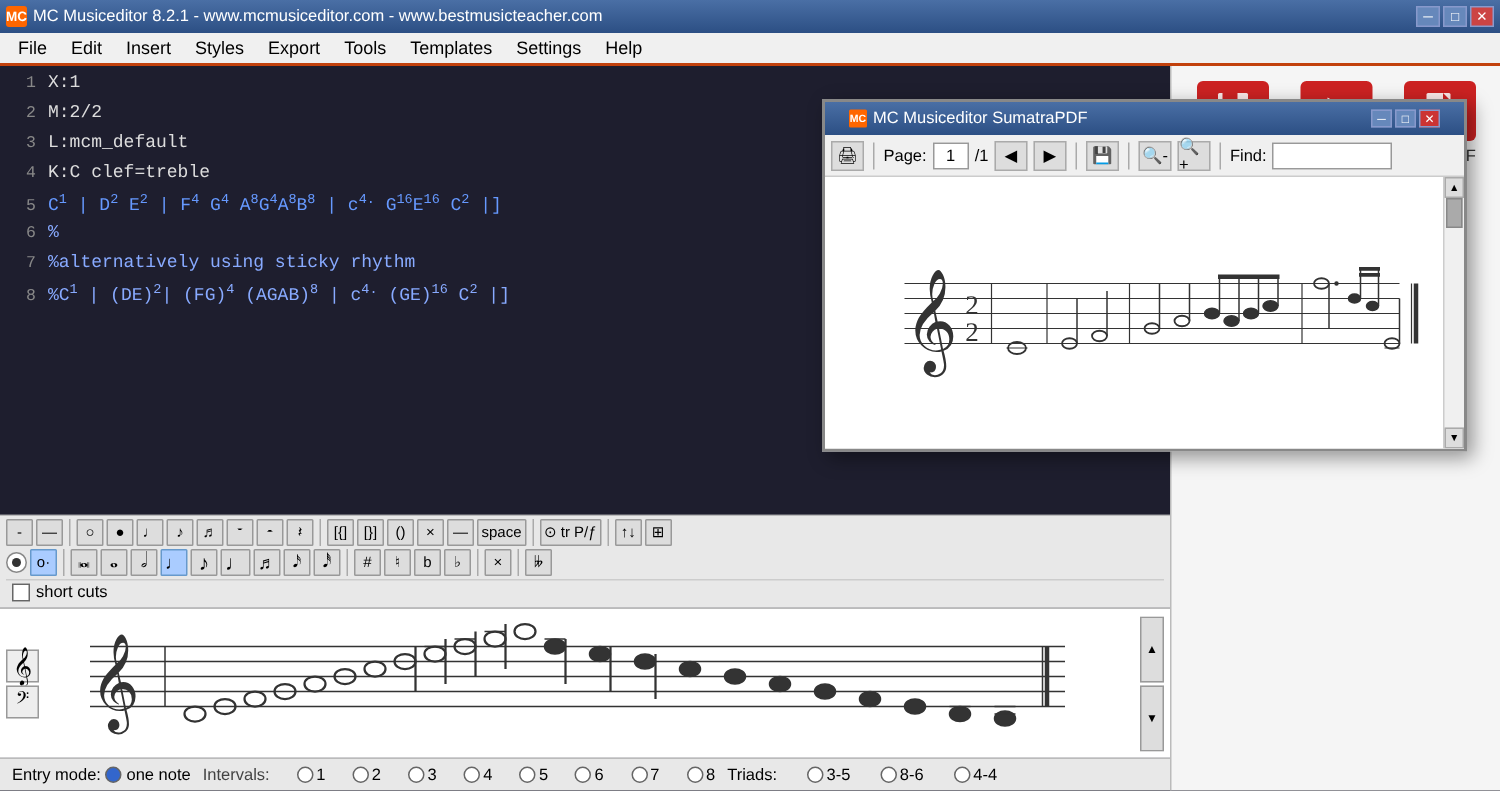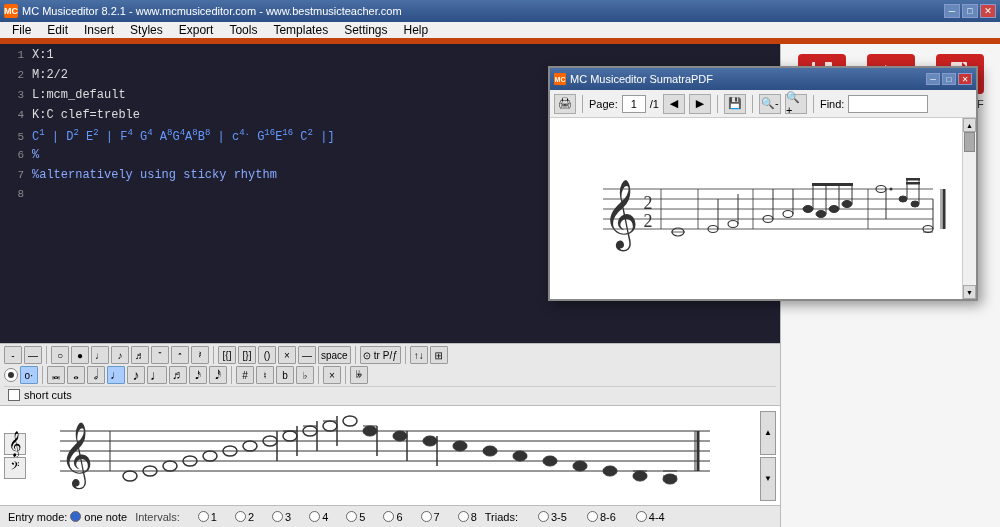--- a/index.html
+++ b/index.html
@@ -58,21 +58,21 @@
       justify-content: center;
     }
     .tb-btn.close { background: #cc4444; }
 
     
     .menu-bar {
       background: #f0f0f0;
       height: 22px;
       display: flex;
       align-items: center;
-      border-bottom: 6px solid #c2410c;
+      border-bottom: 2px solid #c2410c;
       padding: 0 4px;
     }
     .menu-item {
       padding: 2px 8px;
       cursor: pointer;
       font-size: 12px;
       color: #000;
     }
     .menu-item.new-version {
       color: #0000cc;
@@ -323,21 +323,21 @@
       flex-direction: column;
       z-index: 10;
     }
     .pdf-title-bar {
       background: linear-gradient(to bottom, #4a6fa5, #2c4f84);
       color: white;
       height: 22px;
       display: flex;
       align-items: center;
       justify-content: space-between;
-      padding: 0 4px;
+      padding: 0 16px;
       font-size: 11px;
     }
     .pdf-title-left {
       display: flex;
       align-items: center;
       gap: 4px;
     }
     .pdf-title-icon {
       width: 12px;
       height: 12px;
@@ -524,20 +524,21 @@
       <div class="code-line">
         <span class="line-num">6</span>
         <span class="line-content comment">%</span>
       </div>
       <div class="code-line">
         <span class="line-num">7</span>
         <span class="line-content comment">%alternatively using sticky rhythm</span>
       </div>
       <div class="code-line">
         <span class="line-num">8</span>
+        <span class="line-content comment">%C<span class="note-upper">1</span> | (DE)<span class="note-upper">2</span>| (FG)<span class="note-upper">4</span> (AGAB)<span class="note-upper">8</span> | c<span class="note-upper">4.</span> (GE)<span class="note-upper">16</span> C<span class="note-upper">2</span> |]</span>
       </div>
     </div>
 
     <div class="toolbar-area">
       <div class="toolbar-row">
         <div class="tool-btn">-</div>
         <div class="tool-btn">—</div>
         <div class="tb-sep"></div>
         <div class="tool-btn">○</div>
         <div class="tool-btn">●</div>

